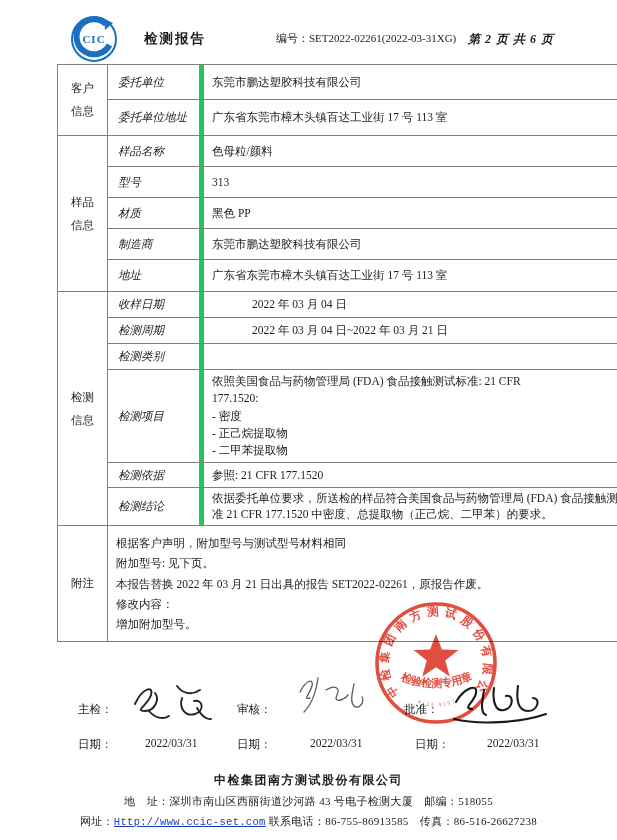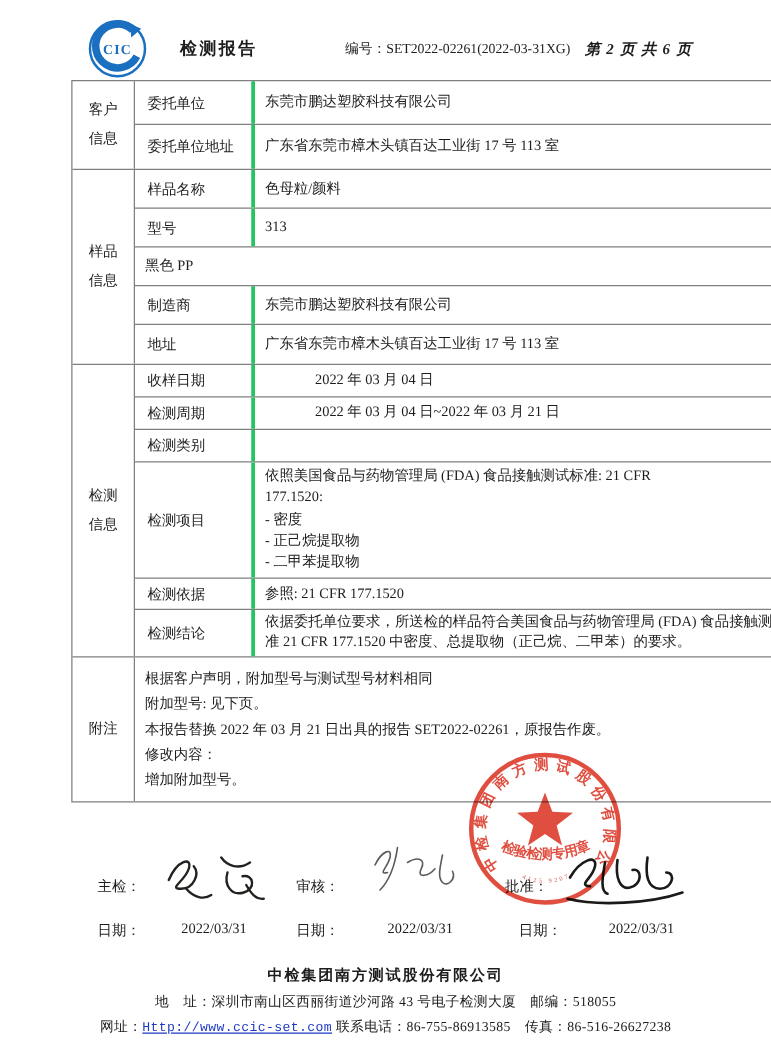--- a/index.html
+++ b/index.html
@@ -33,23 +33,23 @@
     width:50px; flex:0 0 50px;
     border-right:1px solid #7f7f7f;
     display:flex; align-items:center; justify-content:center;
     text-align:center; white-space:pre-line; line-height:2.0;
   }
   .sec-rows { flex:1; min-width:0; }
   .row { display:flex; border-bottom:1px solid #7f7f7f; }
   .row:last-child { border-bottom:none; }
   .cell-label {
     width:96px; flex:0 0 96px;
-    border-right:3px solid #22c55e;
+    border-right:5px solid #22c55e;
     padding:3px 4px 3px 10px;
-    display:flex; align-items:center;
+    display:flex; align-items:center;font-style:italic;
   }
   .cell-value {
     flex:1; min-width:0;
     padding:3px 10px 3px 8px;
     display:flex; align-items:center;
     white-space:pre-line; line-height:1.45;
   }
   .r35 { min-height:35px; }
   .r31 { min-height:31px; }
   .r26 { min-height:26px;gap:40px; }
@@ -118,20 +118,21 @@
       <div class="sec-rows">
         <div class="row r31">
           <div class="cell-label">样品名称</div>
           <div class="cell-value">色母粒/颜料</div>
         </div>
         <div class="row r31">
           <div class="cell-label">型号</div>
           <div class="cell-value">313</div>
         </div>
         <div class="row r31">
+          <div class="cell-label">材质</div>
           <div class="cell-value">黑色 PP</div>
         </div>
         <div class="row r31">
           <div class="cell-label">制造商</div>
           <div class="cell-value">东莞市鹏达塑胶科技有限公司</div>
         </div>
         <div class="row r31">
           <div class="cell-label">地址</div>
           <div class="cell-value">广东省东莞市樟木头镇百达工业街 17 号 113 室</div>
         </div>

